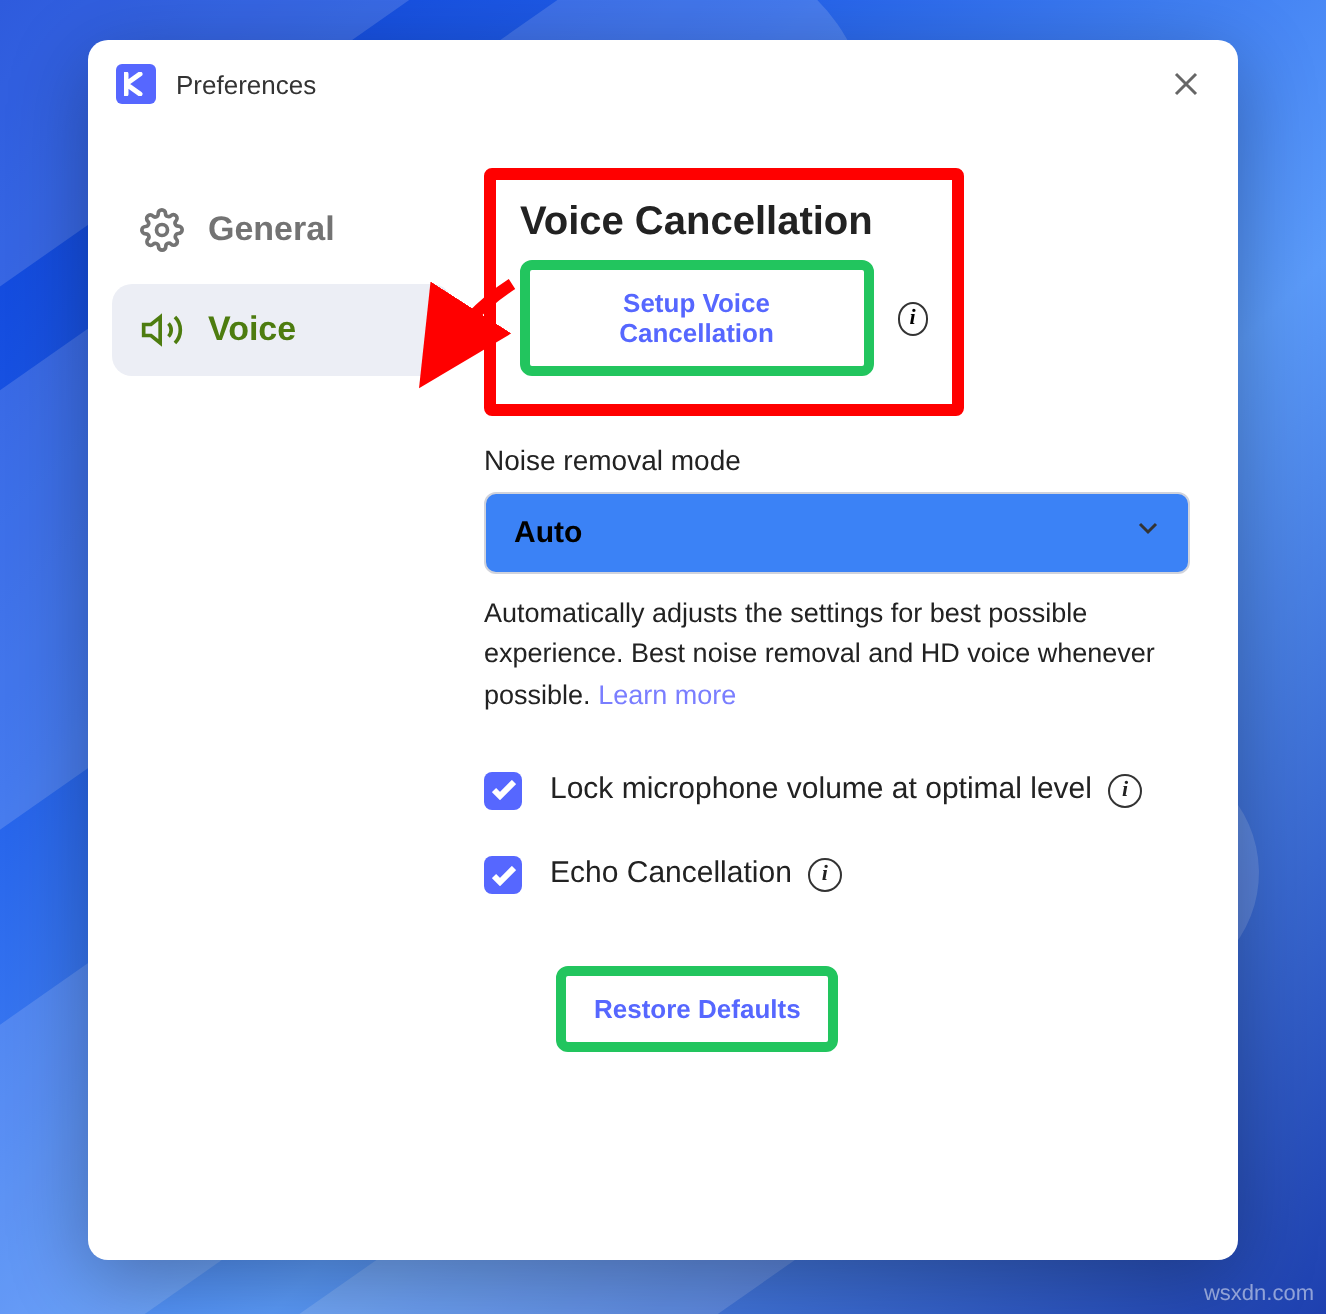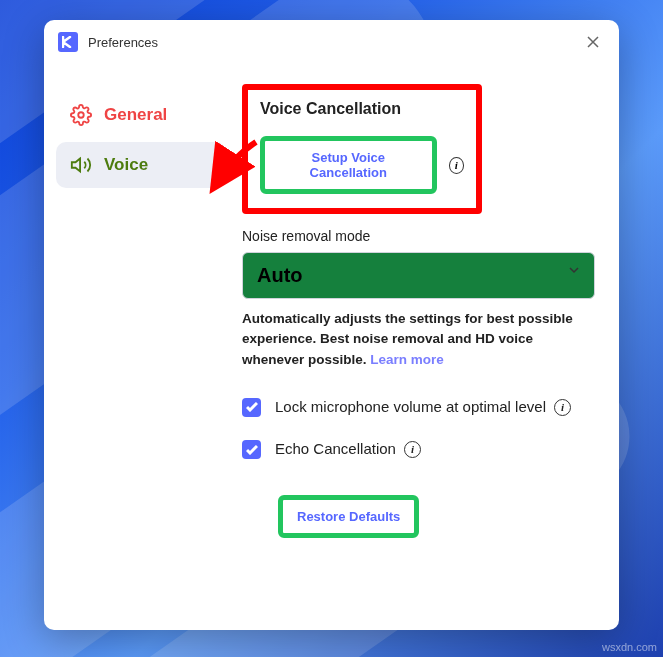--- a/index.html
+++ b/index.html
@@ -27,53 +27,53 @@
     width:20px; height:20px; background:#5667ff; border-radius:3px;
     display:flex; align-items:center; justify-content:center;
     color:#fff; font-weight:bold; font-size:14px;
   }
   .title { font-size:13px; color:#333; flex:1; }
   .close-btn { width:24px; height:24px; display:flex; align-items:center; justify-content:center; cursor:pointer; color:#666; }
   .body { flex:1; display:flex; padding:20px 24px 24px 12px; gap:16px; }
   .sidebar { width:170px; display:flex; flex-direction:column; gap:4px; padding-top:8px; position:relative;}
   .nav-item {
     display:flex; align-items:center; gap:12px; padding:12px 14px;
-    border-radius:10px; cursor:pointer; color:#ef4444;
+    border-radius:10px; cursor:pointer; color:#737373;
   }
   .nav-item.active { background:#eceef5; color:#4d7c0f; }
   .nav-item .nav-label { font-size:17px; font-weight:700; }
   .nav-icon { width:22px; height:22px; display:flex; align-items:center; justify-content:center;}
   .arrow {
     position:absolute; top:52px; left:150px; pointer-events:none;
   }
   .content { flex:1; display:flex; flex-direction:column; }
   .highlight-box {
     border:6px solid #ff0000; border-radius:4px; padding:10px 12px 14px;
     margin-bottom:14px; width:240px;
   }
-  .section-title { font-size:16px; font-weight:700; color:#222; margin-bottom:18px; }
+  .section-title { font-size:20px; font-weight:700; color:#222; margin-bottom:7px; }
   .btn-outline {
     border:5px solid #22c55e; color:#5667ff; background:#fff;
     padding:9px 14px; border-radius:6px; font-size:13px; font-weight:600; cursor:pointer;
   }
   .inline-row { display:flex; align-items:center; gap:12px;}
   .info-icon {
     width:17px; height:17px; border:1.5px solid #333; border-radius:50%;
     display:inline-flex; align-items:center; justify-content:center;
     font-size:11px; font-weight:bold; font-style:italic; font-family:Georgia,serif;
     cursor:pointer;
   }
   .field-label { font-size:14px; color:#222; margin-bottom:8px; }
   .select {
     width:100%; padding:11px 14px; border:1px solid #d0d3dc; border-radius:6px;
-    font-size:20px; font-weight:600; background:#15803d; cursor:pointer;
+    font-size:15px; font-weight:600; background:#3b82f6; cursor:pointer;
     display:flex; justify-content:space-between; align-items:flex-start;
   }
   .chevron { width:12px; height:12px; }
-  .help-text { font-size:13.5px; color:#222; line-height:1.5; margin-top:10px; font-weight:700;}
+  .help-text { font-size:13.5px; color:#222; line-height:1.5; margin-top:10px; font-weight:400;}
   .link { color:#7a7eff; cursor:pointer; }
   .options { margin-top:26px; display:flex; flex-direction:column; gap:20px;}
   .opt { display:flex; align-items:flex-start; gap:14px;text-align:center; }
   .checkbox {
     width:19px; height:19px; background:#5667ff; border-radius:4px; flex-shrink:0;
     display:flex; align-items:center; justify-content:center; cursor:pointer; margin-top:2px;
   }
   .check { stroke:#fff; stroke-width:3; fill:none; }
   .opt-label { font-size:15px; color:#222; font-weight:500; display:flex; align-items:center; flex-wrap:wrap; gap:8px; line-height:1.5;}
   .restore { margin-top:34px;margin-left:36px; }

